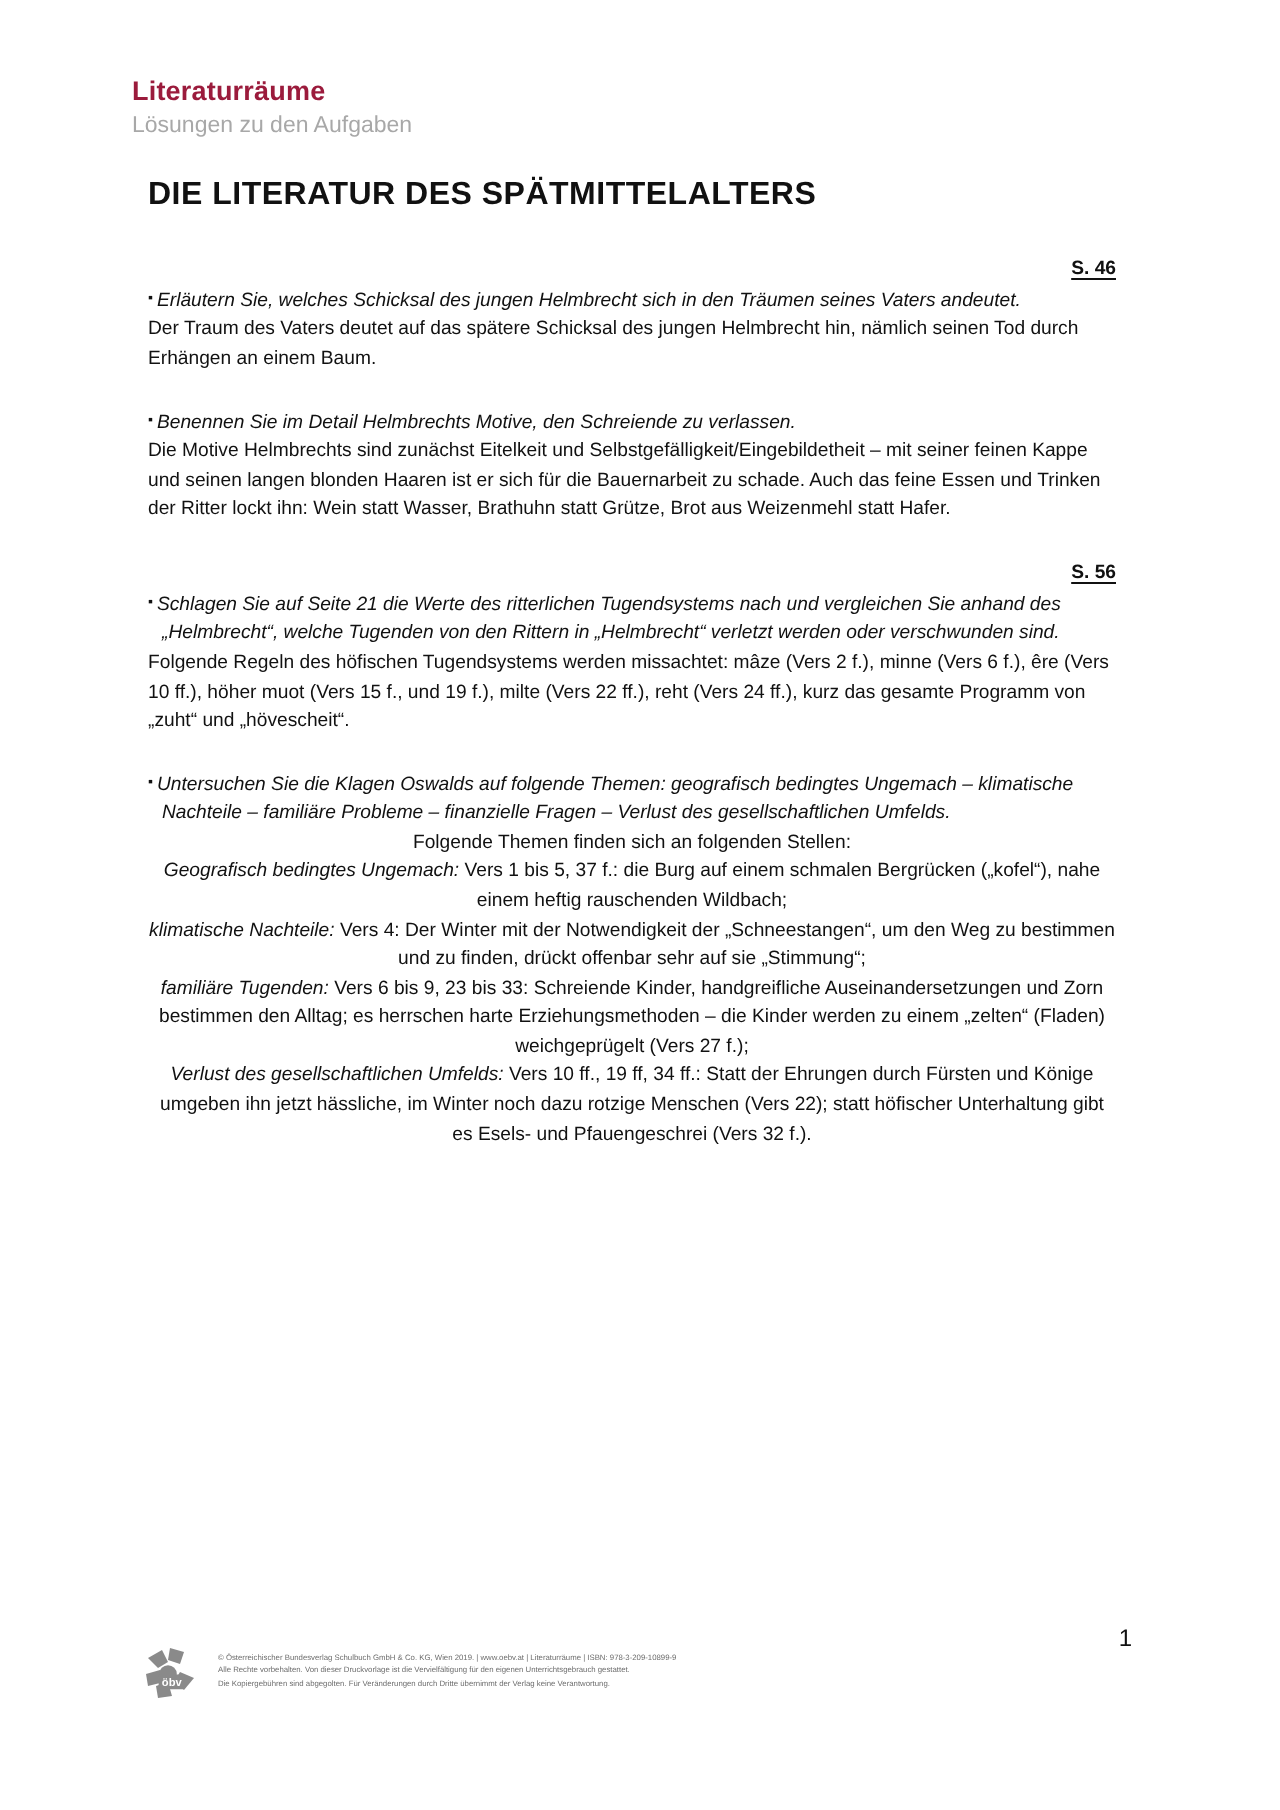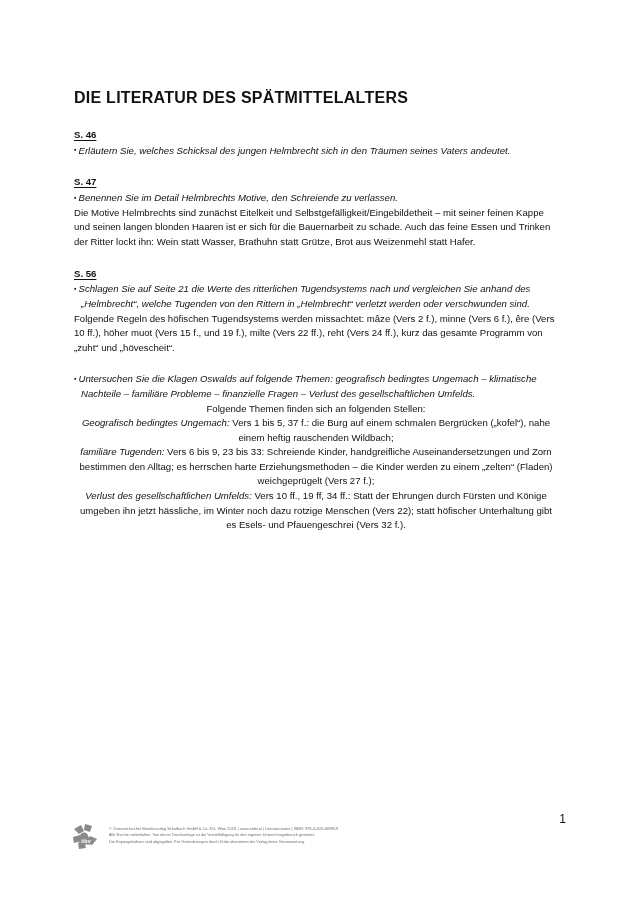--- a/index.html
+++ b/index.html
@@ -64,20 +64,21 @@
   .section { margin-bottom: 17px; }
 
   .sec-ref {
     font-size: 9.6px;
     font-weight: bold;
     text-decoration: underline;
     text-underline-offset: 2px;
     color: #111;
     line-height: 1.55;
     margin-bottom: 1px;
+    text-align: right;
   }
 
   .task {
     font-size: 9.6px;
     font-style: italic;
     line-height: 1.52;
     color: #111;
     text-indent: -7px;
     padding-left: 7px;
   }
@@ -134,47 +135,52 @@
     letter-spacing: 0;
     white-space: nowrap;
   }
   .footer-text div { white-space: nowrap; }
 </style>
 </head>
 <body>
 
 <div class="page">
 
+  <div class="masthead">
+    <div class="brand-title">Literaturräume</div>
+    <div class="brand-subtitle">Lösungen zu den Aufgaben</div>
+  </div>
 
   <div class="doc-heading">DIE LITERATUR DES SPÄTMITTELALTERS</div>
 
   <div class="content">
 
     <div class="section">
       <div class="sec-ref">S. 46</div>
       <div class="task"><span class="bullet">▪</span><span>Erläutern Sie, welches Schicksal des jungen Helmbrecht sich in den Träumen seines Vaters andeutet.</span></div>
-    </div>
-
-    <div class="section">
-      <div class="sec-ref">S. 47</div>
+      <div class="answer">Der Traum des Vaters deutet auf das spätere Schicksal des jungen Helmbrecht hin, nämlich seinen Tod durch Erhängen an einem Baum.</div>
+    </div>
+
+    <div class="section">
       <div class="task"><span class="bullet">▪</span><span>Benennen Sie im Detail Helmbrechts Motive, den Schreiende zu verlassen.</span></div>
       <div class="answer">Die Motive Helmbrechts sind zunächst Eitelkeit und Selbstgefälligkeit/Eingebildetheit – mit seiner feinen Kappe und seinen langen blonden Haaren ist er sich für die Bauernarbeit zu schade. Auch das feine Essen und Trinken der Ritter lockt ihn: Wein statt Wasser, Brathuhn statt Grütze, Brot aus Weizenmehl statt Hafer.</div>
     </div>
 
     <div class="section">
       <div class="sec-ref">S. 56</div>
       <div class="task"><span class="bullet">▪</span><span>Schlagen Sie auf Seite 21 die Werte des ritterlichen Tugendsystems nach und vergleichen Sie anhand des „Helmbrecht“, welche Tugenden von den Rittern in „Helmbrecht“ verletzt werden oder verschwunden sind.</span></div>
       <div class="answer">Folgende Regeln des höfischen Tugendsystems werden missachtet: mâze (Vers 2 f.), minne (Vers 6 f.), êre (Vers 10 ff.), höher muot (Vers 15 f., und 19 f.), milte (Vers 22 ff.), reht (Vers 24 ff.), kurz das gesamte Programm von „zuht“ und „hövescheit“.</div>
     </div>
 
     <div class="section">
       <div class="task"><span class="bullet">▪</span><span>Untersuchen Sie die Klagen Oswalds auf folgende Themen: geografisch bedingtes Ungemach – klimatische Nachteile – familiäre Probleme – finanzielle Fragen – Verlust des gesellschaftlichen Umfelds.</span></div>
       <div class="answer">
         <p>Folgende Themen finden sich an folgenden Stellen:</p>
         <p><span class="lead">Geografisch bedingtes Ungemach:</span><span> Vers 1 bis 5, 37 f.: die Burg auf einem schmalen Bergrücken („kofel“), nahe einem heftig rauschenden Wildbach;</span></p>
+        <p><span class="lead">klimatische Nachteile:</span><span> Vers 4: Der Winter mit der Notwendigkeit der „Schneestangen“, um den Weg zu bestimmen und zu finden, drückt offenbar sehr auf sie „Stimmung“;</span></p>
         <p><span class="lead">familiäre Tugenden:</span><span> Vers 6 bis 9, 23 bis 33: Schreiende Kinder, handgreifliche Auseinandersetzungen und Zorn bestimmen den Alltag; es herrschen harte Erziehungsmethoden – die Kinder werden zu einem „zelten“ (Fladen) weichgeprügelt (Vers 27 f.);</span></p>
         <p><span class="lead">Verlust des gesellschaftlichen Umfelds:</span><span> Vers 10 ff., 19 ff, 34 ff.: Statt der Ehrungen durch Fürsten und Könige umgeben ihn jetzt hässliche, im Winter noch dazu rotzige Menschen (Vers 22); statt höfischer Unterhaltung gibt es Esels- und Pfauengeschrei (Vers 32 f.).</span></p>
       </div>
     </div>
 
   </div>
 
   <div class="page-number">1</div>
 
   <div class="footer">

